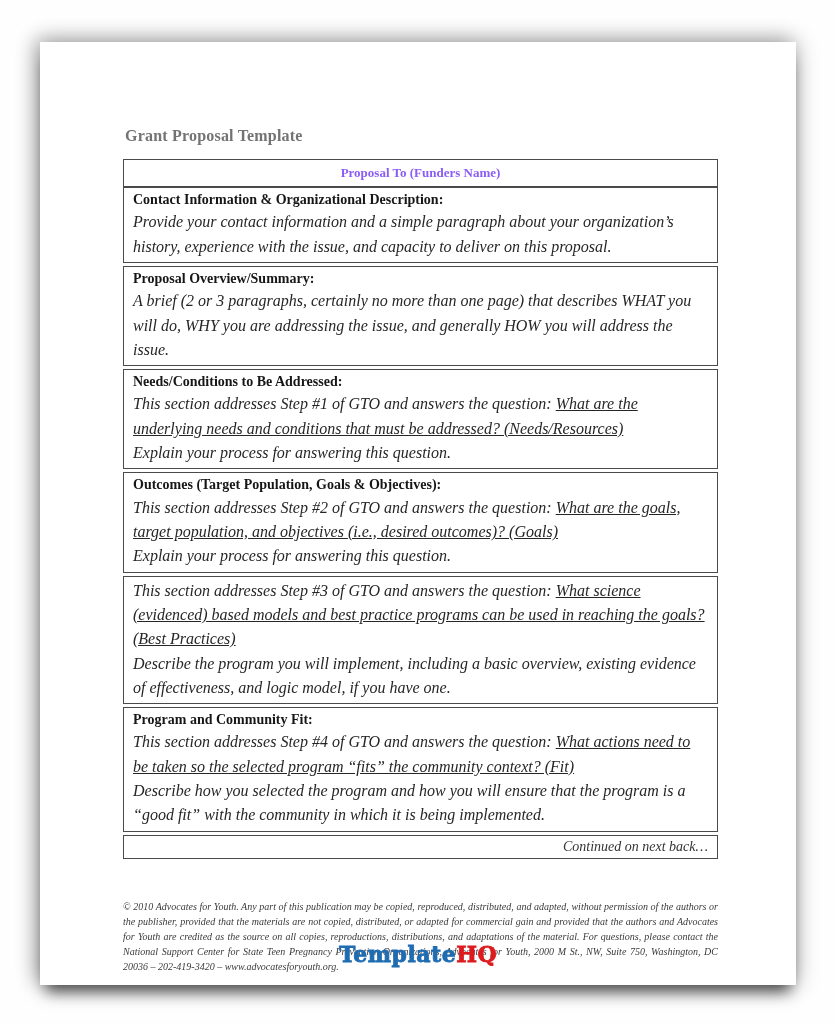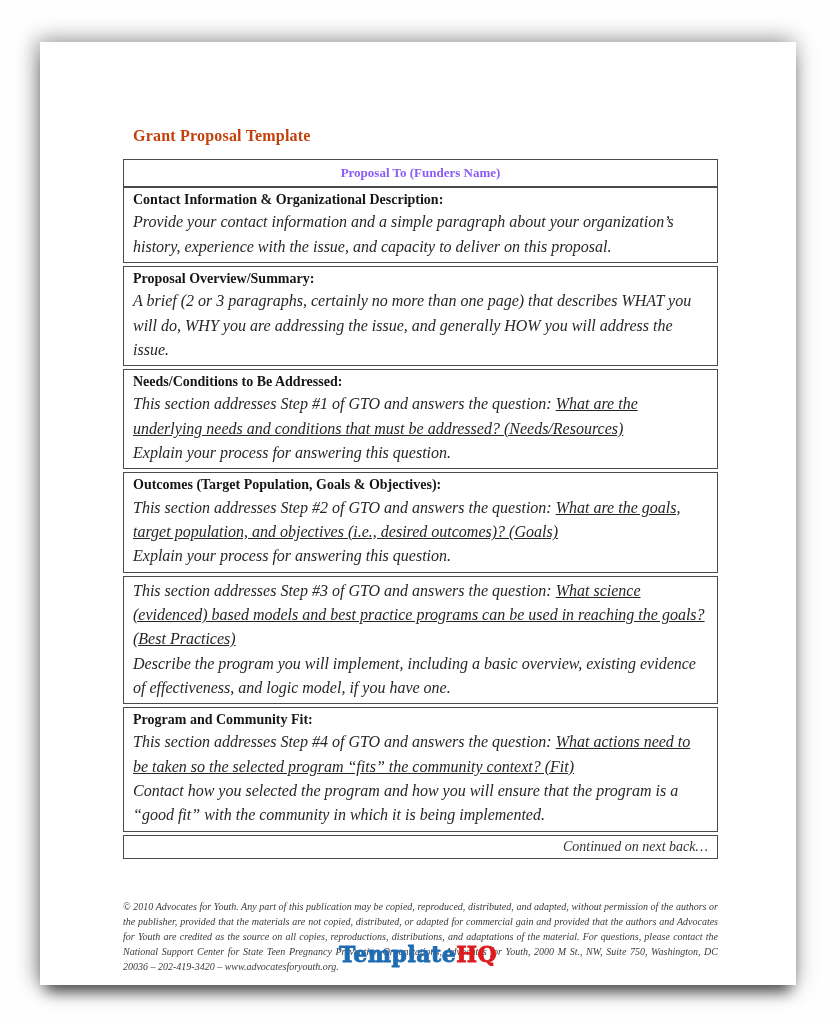--- a/index.html
+++ b/index.html
@@ -21,25 +21,25 @@
     background: #ffffff;
     box-shadow: 0 0 22px rgba(0,0,0,0.30),
                 -6px -4px 18px rgba(0,0,0,0.18),
                 0 13px 14px -6px rgba(0,0,0,0.60);
   }
   .content {
     padding: 85px 78px 0 83px;
     color: #1e1e1e;
   }
   h1.doc-title {
-    margin: 0 0 14px 10px;
+    margin: 0 0 14px 2px;
     font-size: 16px;
     font-weight: bold;
     letter-spacing: 0.2px;
-    color: #c2410c;
+    color: #737373;
   }
   .grant-table { width: 595px; }
   .row {
     border: 1px solid #4a4a4a;
     padding: 2px 9px 3px 9px;
     margin-top: 3px;
     background: #fff;
   }
   .row:first-child { margin-top: 0; }
   .row.header {
@@ -122,21 +122,21 @@
               <div class="sec-para"><span>This section addresses Step #2 of GTO and answers the question: </span><span class="u">What are the goals, target population, and objectives (i.e., desired outcomes)? (Goals)</span></div>
               <div class="sec-para"><span>Explain your process for answering this question.</span></div>
             </div>
             <div class="row section">
               <div class="sec-para"><span>This section addresses Step #3 of GTO and answers the question: </span><span class="u">What science (evidenced) based models and best practice programs can be used in reaching the goals? (Best Practices)</span></div>
               <div class="sec-para"><span>Describe the program you will implement, including a basic overview, existing evidence of effectiveness, and logic model, if you have one.</span></div>
             </div>
             <div class="row section">
               <div class="sec-heading">Program and Community Fit:</div>
               <div class="sec-para"><span>This section addresses Step #4 of GTO and answers the question: </span><span class="u">What actions need to be taken so the selected program “fits” the community context? (Fit)</span></div>
-              <div class="sec-para"><span>Contact how you selected the program and how you will ensure that the program is a “good fit” with the community in which it is being implemented.</span></div>
+              <div class="sec-para"><span>Describe how you selected the program and how you will ensure that the program is a “good fit” with the community in which it is being implemented.</span></div>
             </div>
           </div>
 
         <div class="row continued">Continued on next back…</div>
       </div>
 
       <p class="copyright">© 2010 Advocates for Youth. Any part of this publication may be copied, reproduced, distributed, and adapted, without permission of the authors or the publisher, provided that the materials are not copied, distributed, or adapted for commercial gain and provided that the authors and Advocates for Youth are credited as the source on all copies, reproductions, distributions, and adaptations of the material. For questions, please contact the National Support Center for State Teen Pregnancy Prevention Organizations, Advocates for Youth, 2000 M St., NW, Suite 750, Washington, DC 20036 – 202-419-3420 – www.advocatesforyouth.org.</p>
     </div>
 
     <div class="logo">

